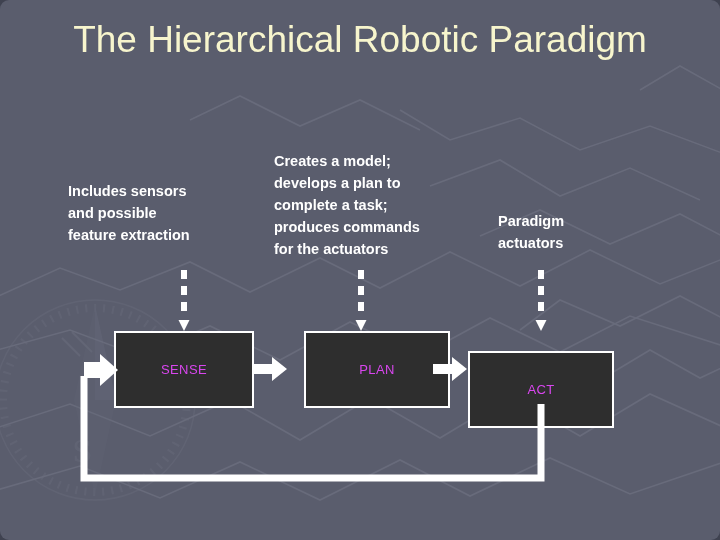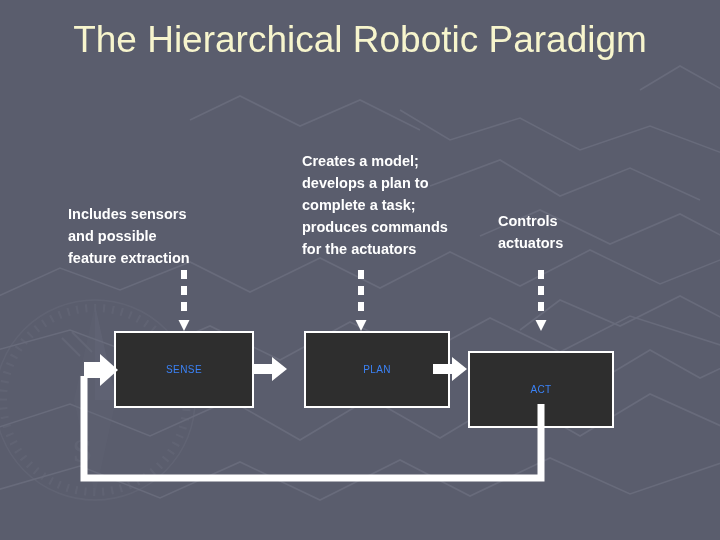--- a/index.html
+++ b/index.html
@@ -7,20 +7,21 @@
     padding: 0;
     background: #3f4250;
   }
   #slide {
     position: relative;
     width: 720px;
     height: 540px;
     overflow: hidden;
     background: #5a5d6d;
     font-family: "Liberation Sans", sans-serif;
+    border-radius: 9px;
   }
 
   
   #bg-art {
     position: absolute;
     inset: 0;
     width: 720px;
     height: 540px;
     pointer-events: none;
   }
@@ -41,39 +42,39 @@
 
   
   .annot {
     position: absolute;
     color: #ffffff;
     font-size: 14.5px;
     font-weight: bold;
     line-height: 1.52;
     white-space: pre-line;
   }
-  #annot-sense { left: 68px;  top: 180px; width: 175px; margin-top: 23px; }
-  #annot-plan  { left: 274px; top: 150px; width: 185px; margin-left: 28px; }
+  #annot-sense { left: 68px;  top: 180px; width: 175px; }
+  #annot-plan  { left: 274px; top: 150px; width: 185px; }
   #annot-act   { left: 498px; top: 210px; width: 150px; }
 
   
   .stage-box {
     position: absolute;
     top: 331px;
     height: 77px;
     background: #2e2e2e;
     border: 2px solid #ffffff;
     box-sizing: border-box;
     display: flex;
     align-items: center;
     justify-content: center;
   }
   .stage-label {
-    color: #3b82f6;
-    font-size: 10px;
+    color: #d946ef;
+    font-size: 13px;
     font-weight: 400;
     letter-spacing: 0.4px;
   }
   #box-sense { left: 114px; width: 140px; }
   #box-plan  { left: 304px; width: 146px; }
   #box-act   { left: 468px; width: 146px; margin-top: 20px; }
 
   
   .dash-arrow {
     position: absolute;
@@ -137,21 +138,21 @@
   <div id="title">The Hierarchical Robotic Paradigm</div>
 
   <div id="annot-sense" class="annot">Includes sensors
 and possible
 feature extraction</div>
   <div id="annot-plan" class="annot">Creates a model;
 develops a plan to
 complete a task;
 produces commands
 for the actuators</div>
-  <div id="annot-act" class="annot">Controls
+  <div id="annot-act" class="annot">Paradigm
 actuators</div>
 
   <svg id="dash-sense" class="dash-arrow" viewBox="0 0 14 62" xmlns="http://www.w3.org/2000/svg">
     <line x1="7" y1="0" x2="7" y2="48" stroke="#ffffff" stroke-width="6" stroke-dasharray="9 7"></line>
     <polygon points="7,61 1.5,50 12.5,50" fill="#ffffff"></polygon>
   </svg>
   <svg id="dash-plan" class="dash-arrow" viewBox="0 0 14 62" xmlns="http://www.w3.org/2000/svg">
     <line x1="7" y1="0" x2="7" y2="48" stroke="#ffffff" stroke-width="6" stroke-dasharray="9 7"></line>
     <polygon points="7,61 1.5,50 12.5,50" fill="#ffffff"></polygon>
   </svg>

